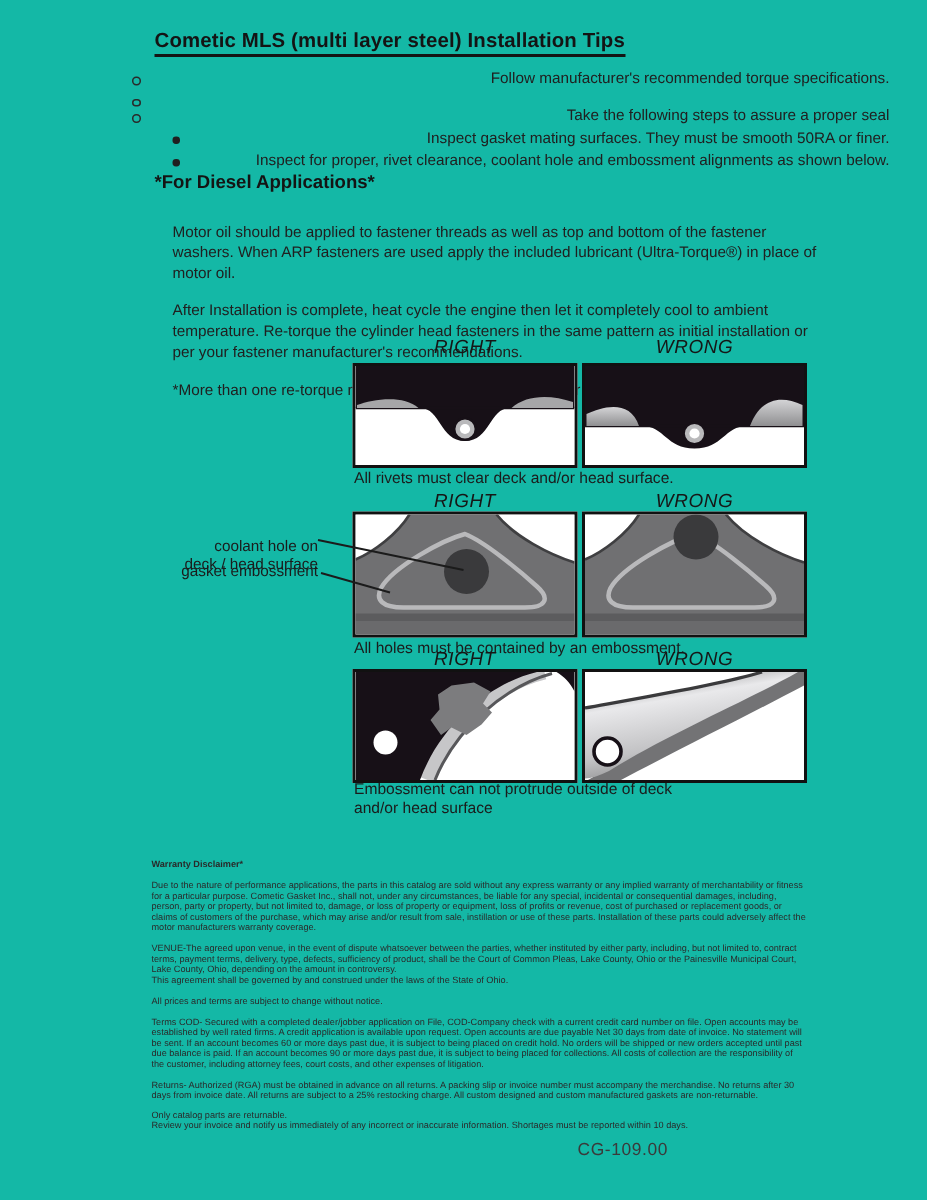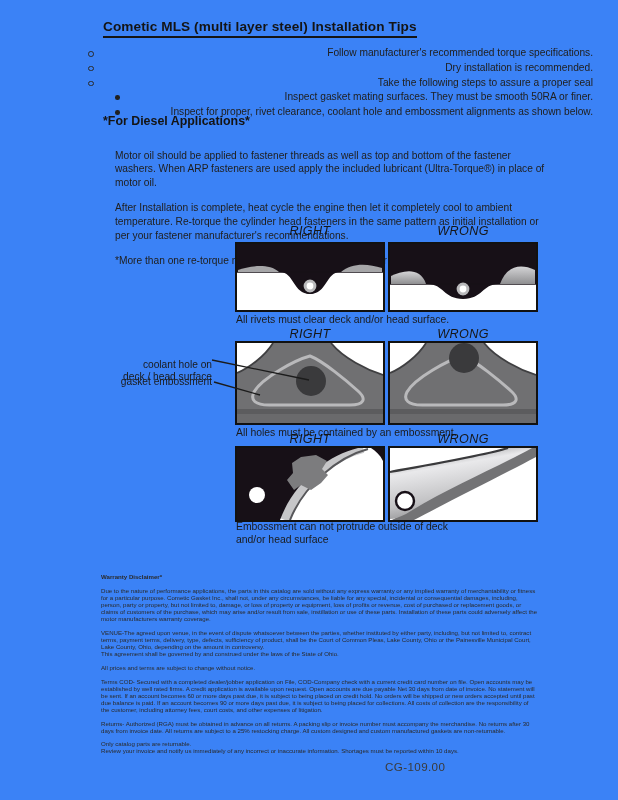--- a/index.html
+++ b/index.html
@@ -1,17 +1,17 @@
 <!DOCTYPE html>
 <html><head>
 <meta charset="utf-8">
 <style>
   html,body{margin:0;padding:0;background:#ffffff;}
   .page{
-    position:relative;width:618px;height:800px;background:#3b82f6;
+    position:relative;width:618px;height:800px;background:#14b8a6;
     font-family:"Liberation Sans", sans-serif;color:#1d1d1d;overflow:hidden;
   }
   .title{
     position:absolute;left:103px;top:19px;font-size:13.6px;font-weight:bold;
     color:#141414;border-bottom:2px solid #141414;padding-bottom:2px;letter-spacing:.1px;
   }
   .bullets{position:absolute;left:88px;top:46px;width:505px;font-size:10.2px;line-height:14.8px;color:#202020;}
   .bullet{display:flex;align-items:flex-start;justify-content:space-between;}
   .ring{flex:none;width:3.6px;height:3.6px;border:1.2px solid #2a2a2a;border-radius:50%;margin:5px 5px 0 0;}
   .sub{margin-left:27px;}
@@ -37,21 +37,20 @@
 
   <div class="title">Cometic MLS (multi layer steel) Installation Tips</div>
 
   <div class="bullets">
     <div class="bullet">
       <span class="ring"></span>
       <span>Follow manufacturer's recommended torque specifications.</span>
     </div>
     <div class="bullet">
       <span class="ring"></span>
-      <span>Dry installation is recommended.</span>
     </div>
     <div class="bullet">
       <span class="ring"></span>
       <span>Take the following steps to assure a proper seal</span>
     </div>
     <div class="bullet sub">
       <span class="dot"></span>
       <span>Inspect gasket mating surfaces.  They must be smooth 50RA or finer.</span>
     </div>
     <div class="bullet sub">

